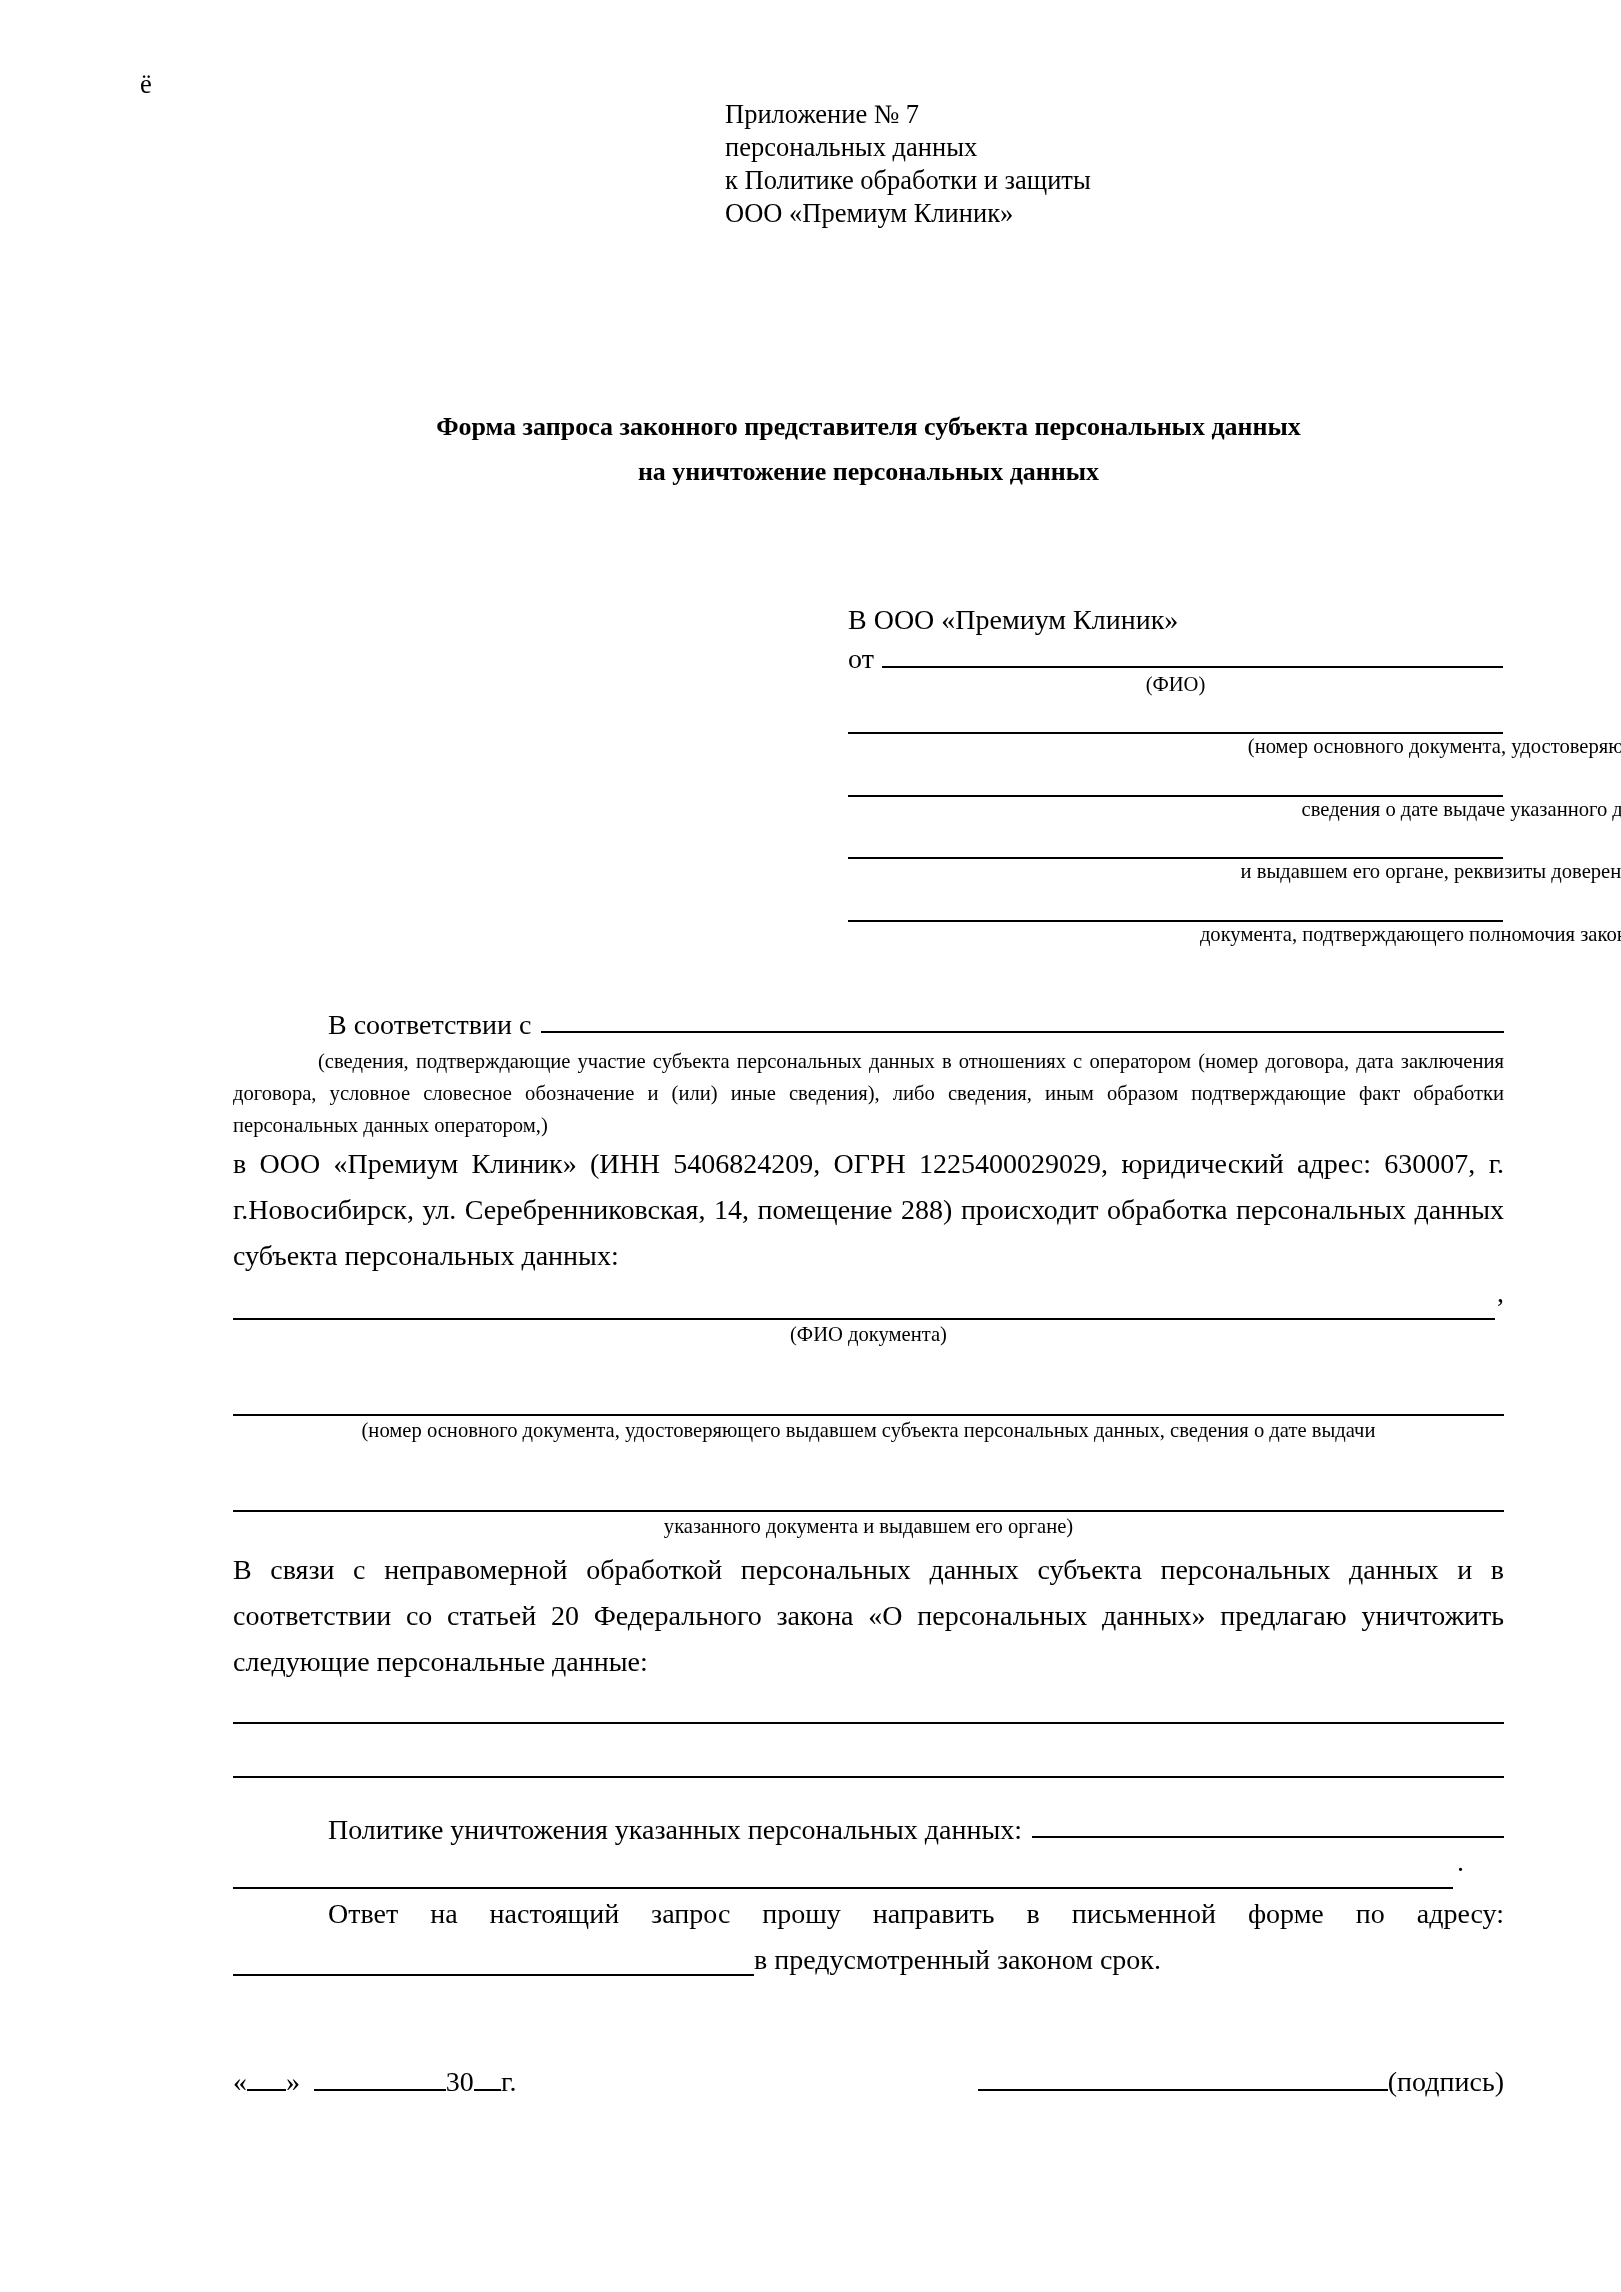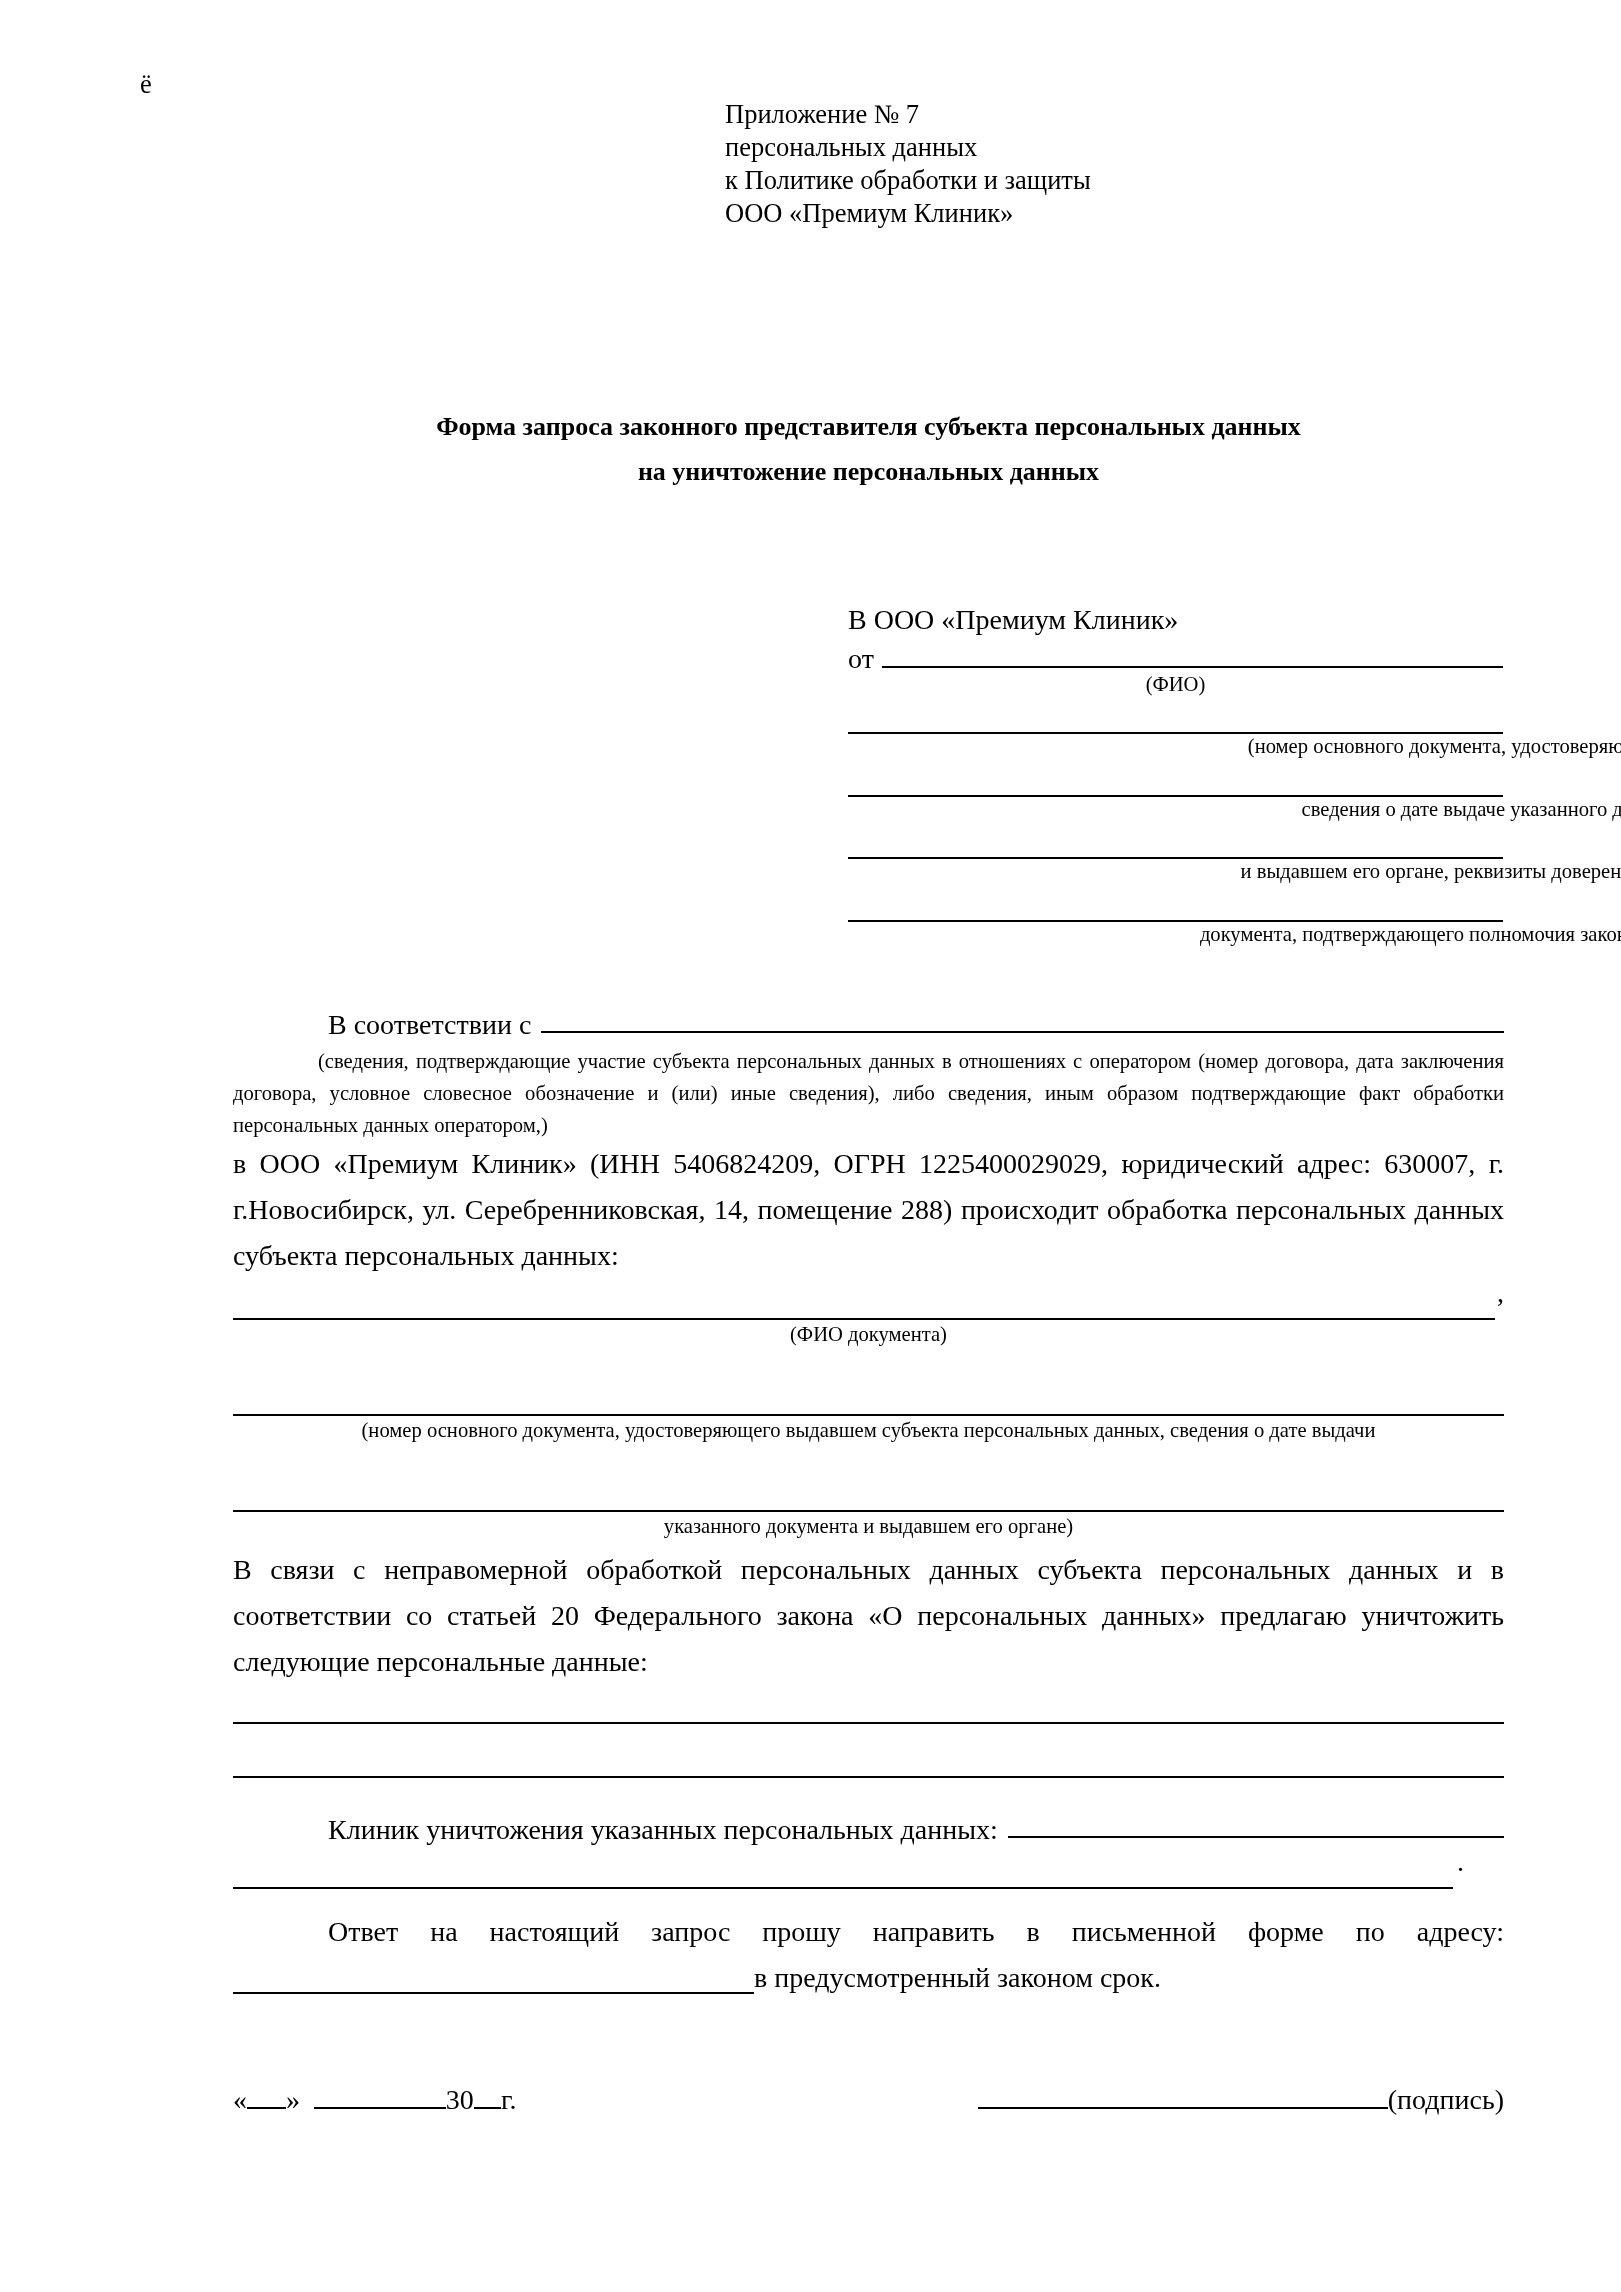--- a/index.html
+++ b/index.html
@@ -112,21 +112,21 @@
   .reason-row {
     margin-top: 29px;
     padding-left: 95px;
     height: 39px;
   }
   .reason-row .u { margin-left: 9.8px; margin-bottom: 2px; height: 29px; }
   .reason-line2 { height: 45px; }
   .reason-line2 .u { width: 1220px; height: 41px; }
   .reason-line2 .period { font-size: 28px; line-height: 31px; margin-left: 3.9px; }
   .answer-para {
-    margin-top: 18px;
+    margin-top: 0;
     text-indent: 95px;
     text-align: justify;
     text-align-last: justify;
   }
   .answer-line2 { height: 41px; }
   .answer-line2 .u { width: 521px; height: 37px; }
   .answer-line2 .tail { margin-left: 0; }
   .doc-footer {
     margin-top: 86px;
     display: flex;
@@ -221,21 +221,21 @@
       <span class="u grow"></span>
     </div>
     <div class="small-caption">указанного документа и выдавшем его органе)</div>
 
     <div class="body-29 para-justify gap8">В связи с неправомерной обработкой персональных данных субъекта персональных данных и в соответствии со статьей 20 Федерального закона «О персональных данных» предлагаю уничтожить следующие персональные данные:</div>
 
     <div class="wide-blank-1"></div>
     <div class="wide-blank-2"></div>
 
     <div class="row reason-row body-29">
-      <span>Клиник уничтожения указанных персональных данных:</span>
+      <span>Политике уничтожения указанных персональных данных:</span>
       <span class="u grow"></span>
     </div>
 
     <div class="row reason-line2">
       <span class="u"></span>
       <span class="period">.</span>
     </div>
 
     <div class="body-29 answer-para">Ответ на настоящий запрос прошу направить в письменной форме по адресу:</div>
 

